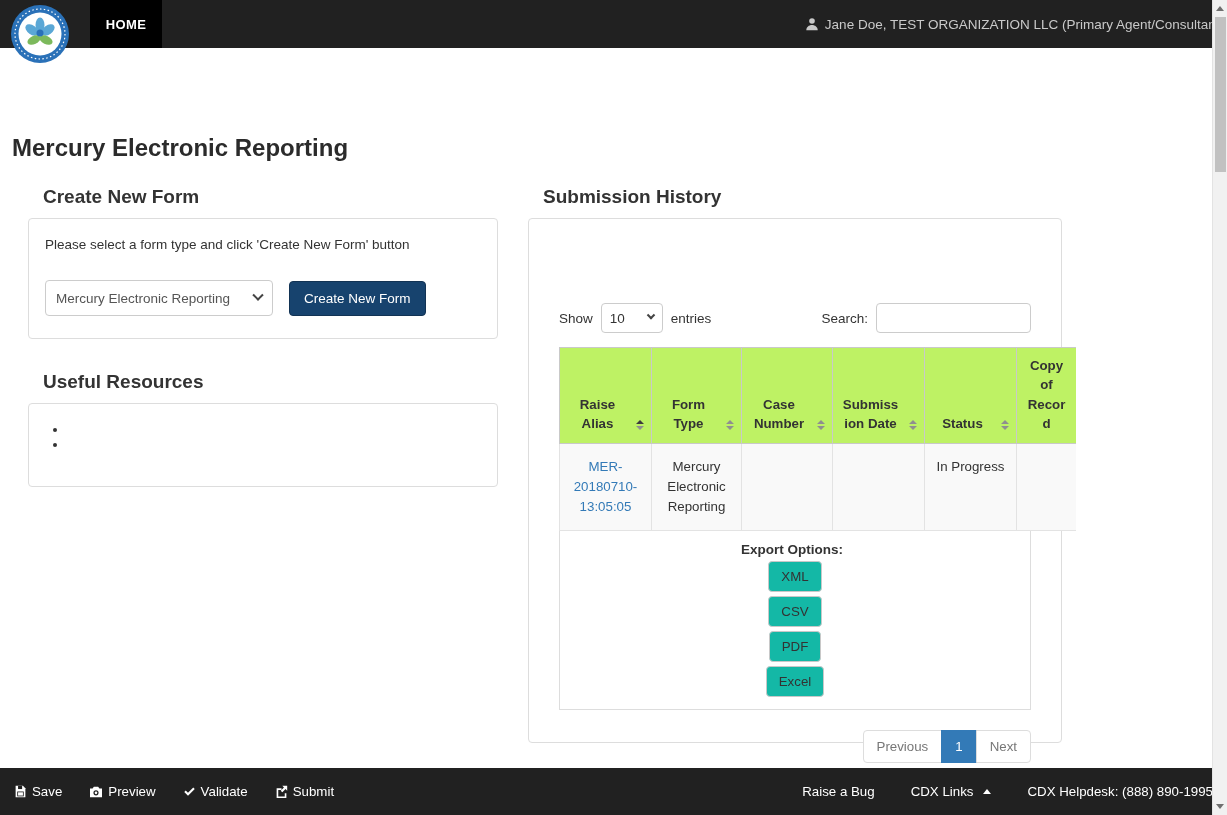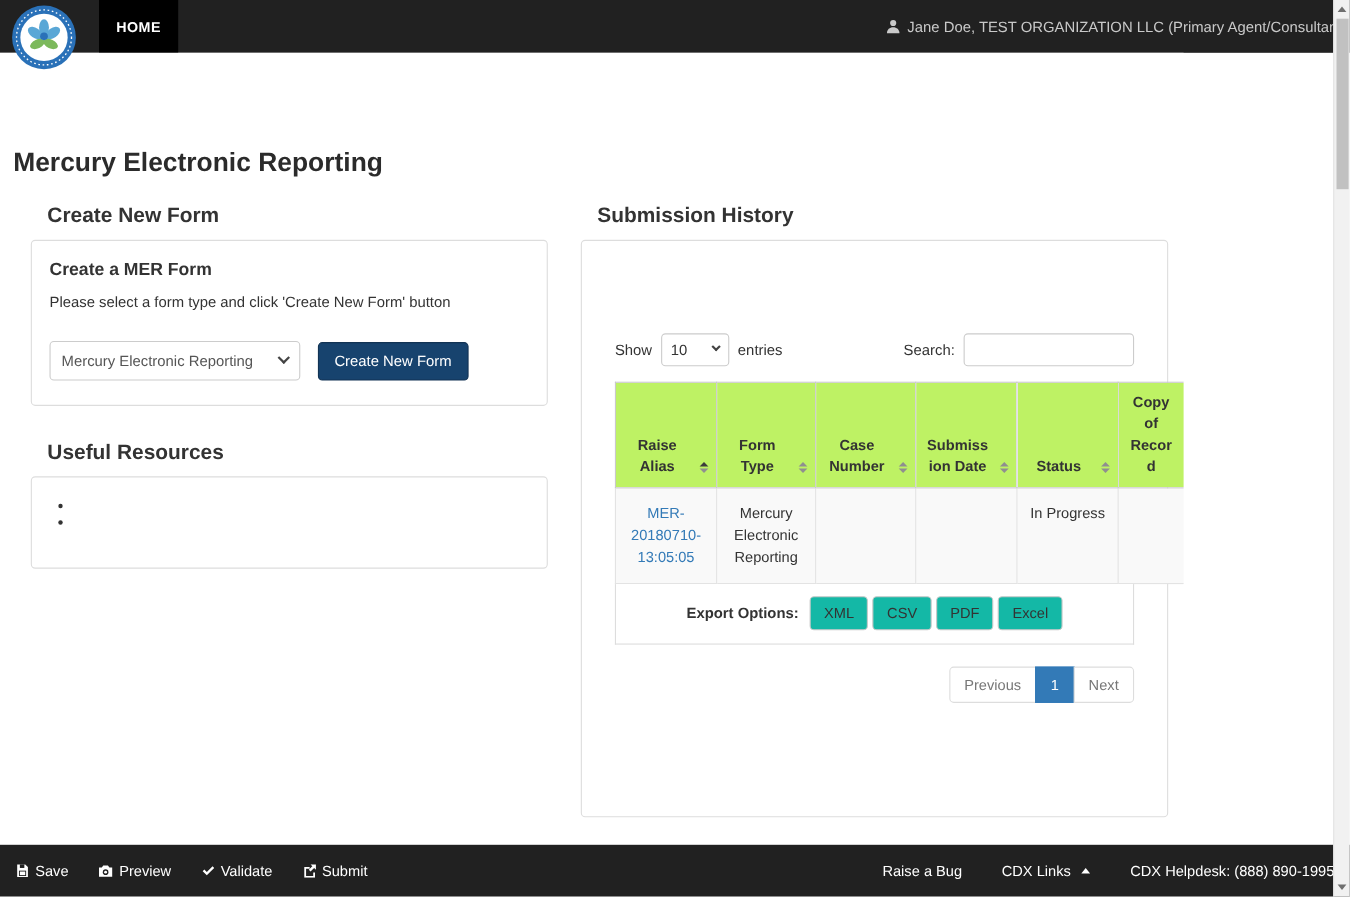--- a/index.html
+++ b/index.html
@@ -64,21 +64,21 @@
   .x-icon { color:#e8131d; font-size:15px; font-weight:bold; cursor:pointer; }
   .x-icon::before { content:"✖"; }
 
   .sort-icon { position:absolute; right:7px; bottom:13px; }
   .sort-icon i { display:block; width:0; height:0; border-left:4px solid transparent; border-right:4px solid transparent; }
   .sort-icon .up { border-bottom:4px solid #8f8f8f; margin-bottom:2px; }
   .sort-icon .down { border-top:4px solid #8f8f8f; }
   th.sorted .sort-icon .up { border-bottom-color:#3c3c3c; }
 
   .export-row { border:1px solid #ddd; border-top:none; display:flex; align-items:center;
-                justify-content:center; gap:4px; padding:11px 0 12px; background:#fff; }
+                justify-content:center; gap:4px; padding:11px 0 12px; background:#fff;flex-direction:column; }
   .export-label { font-weight:bold; font-size:13.5px; margin-right:6px; color:#333; }
   .btn-default { background:#14b8a6; border:1px solid #c8c8c8; border-radius:4px; color:#333;
                  font-size:13.3px; padding:7px 12px; font-family:inherit; cursor:pointer; }
 
   .pagination { display:flex; justify-content:flex-end; margin-top:20px; }
   .page-btn { border:1px solid #ddd; background:#fff; color:#777; font-size:13.3px; padding:8px 13px;
               margin-left:-1px; cursor:pointer; font-family:inherit; }
   .page-btn.first { border-radius:4px 0 0 4px; margin-left:0; }
   .page-btn.last { border-radius:0 4px 4px 0; }
   .page-btn.active { background:#337ab7; border-color:#337ab7; color:#fff; }
@@ -135,21 +135,20 @@
 
 <main class="main">
   <h1 class="page-title">Mercury Electronic Reporting</h1>
 
   <div class="columns">
 
     <div class="col-left">
       <h2 class="section-title">Create New Form</h2>
 
       <div class="card create-card">
-        <h3>Create a MER Form</h3>
         <p>Please select a form type and click 'Create New Form' button</p>
         <div class="form-row">
           <div class="select form-type">
             <span>Mercury Electronic Reporting</span>
             <span class="chev"></span>
           </div>
           <button class="btn-navy">Create New Form</button>
         </div>
       </div>
 

